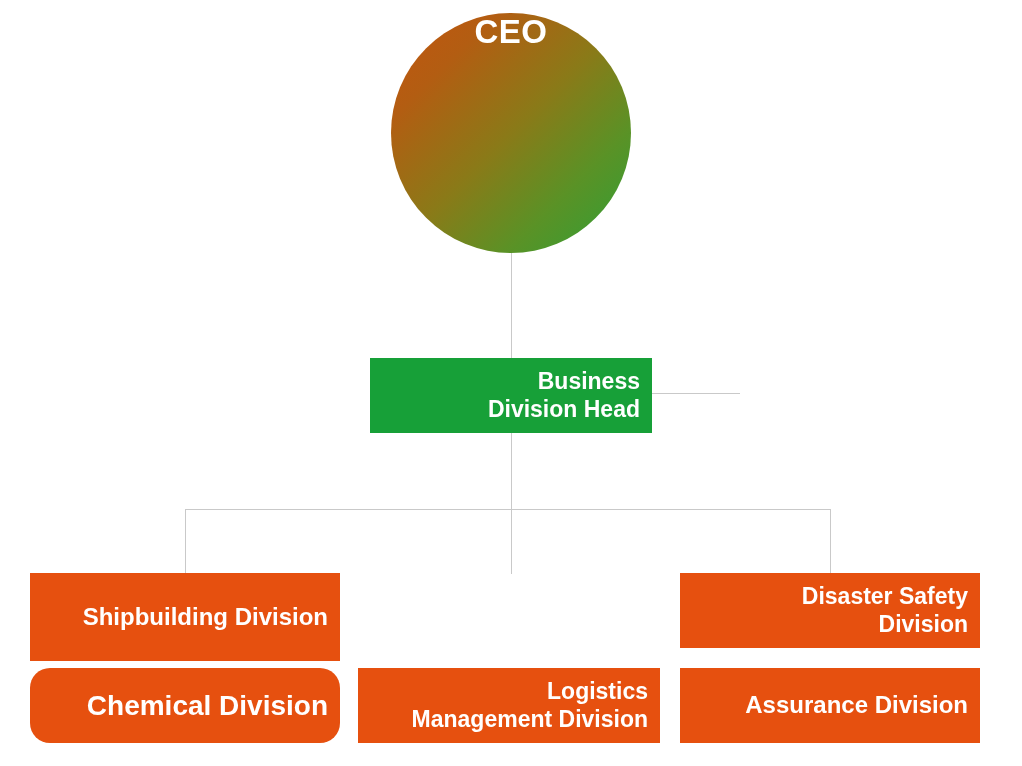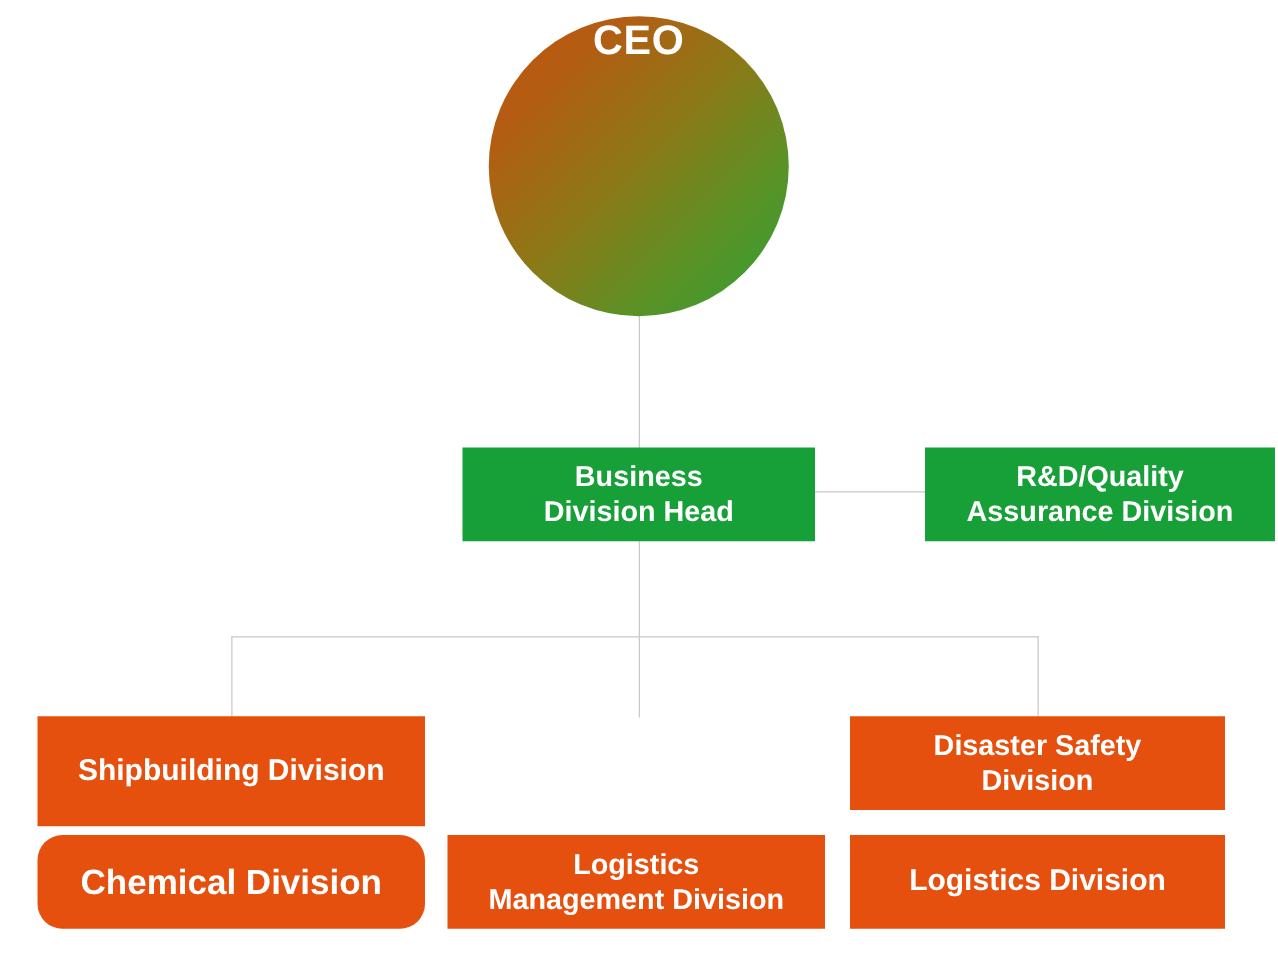--- a/index.html
+++ b/index.html
@@ -50,26 +50,26 @@
     line-height: 1.18;
     text-align: center;
   }
 
   
   .node {
     position: absolute;
     display: flex;
     align-items: center;
     justify-content: center;
-    text-align: center;
+    text-align: right;
     color: #ffffff;
     font-weight: bold;
     line-height: 1.2;
     box-sizing: border-box;
-    padding: 2px 0;
+    padding: 2px 12px;
   }
   .node-green { background: #17a038; }
   .node-orange { background: #e6500f; }
 
   .node-label {
     display: block;
     width: 100%;
     white-space: pre-line;
   }
 
@@ -130,24 +130,20 @@
 
   <div class="ceo-node">
     <span class="ceo-label">CEO</span>
   </div>
 
   <div class="node node-green" id="node-business-division-head">
     <span class="node-label">Business
 Division Head</span>
   </div>
 
-  <div class="node node-green" id="node-rd-quality-assurance">
-    <span class="node-label">R&amp;D/Quality
-Assurance Division</span>
-  </div>
 
   <div class="node node-orange" id="node-shipbuilding">
     <span class="node-label">Shipbuilding Division</span>
   </div>
 
 
   <div class="node node-orange" id="node-disaster-safety">
     <span class="node-label">Disaster Safety
 Division</span>
   </div>
@@ -155,16 +151,16 @@
   <div class="node node-orange" id="node-chemical">
     <span class="node-label">Chemical Division</span>
   </div>
 
   <div class="node node-orange" id="node-production-management">
     <span class="node-label">Logistics
 Management Division</span>
   </div>
 
   <div class="node node-orange" id="node-logistics">
-    <span class="node-label">Logistics Division</span>
+    <span class="node-label">Assurance Division</span>
   </div>
 
 </div>
 
 </body></html>

